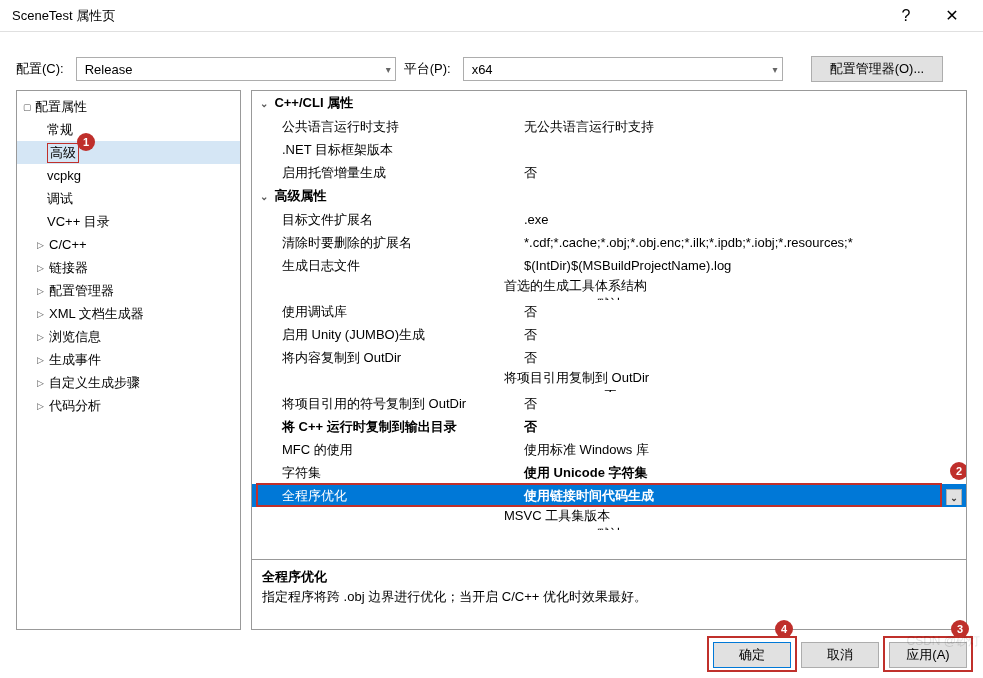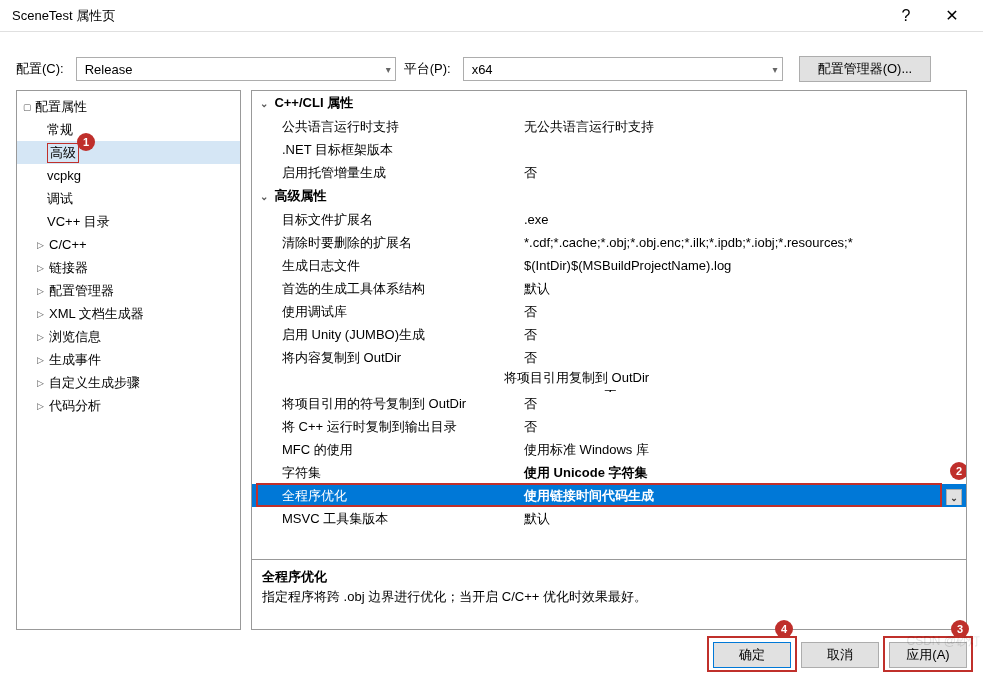--- a/index.html
+++ b/index.html
@@ -41,21 +41,21 @@
   display: flex;
   align-items: center;
   padding: 0 4px 0 8px;
   position: relative;
 }
 .combo .arrow {
   position: absolute; right: 4px; top: 50%; transform: translateY(-50%);
   font-size: 10px; color: #666;
 }
 .cfg-combo { width: 320px; }
-.plat-combo { width: 320px; margin-right: 8px; }
+.plat-combo { width: 320px; margin-right: 20px; }
 .btn {
   height: 26px;
   border: 1px solid #adadad;
   background: #e1e1e1;
   padding: 0 18px;
   display: inline-flex;
   align-items: center;
   justify-content: center;
   cursor: pointer;
 }
@@ -288,21 +288,21 @@
             <div class="value">.exe</div>
           </div>
           <div class="prop-row" style="position: relative;">
             <div class="label">清除时要删除的扩展名</div>
             <div class="value">*.cdf;*.cache;*.obj;*.obj.enc;*.ilk;*.ipdb;*.iobj;*.resources;*</div>
           </div>
           <div class="prop-row" style="position: relative;">
             <div class="label">生成日志文件</div>
             <div class="value">$(IntDir)$(MSBuildProjectName).log</div>
           </div>
-          <div class="prop-row" style="position: relative;">
+          <div class="prop-row" style="position: relative; flex-direction: column;">
             <div class="label">首选的生成工具体系结构</div>
             <div class="value">默认</div>
           </div>
           <div class="prop-row" style="position: relative;">
             <div class="label">使用调试库</div>
             <div class="value">否</div>
           </div>
           <div class="prop-row" style="position: relative;">
             <div class="label">启用 Unity (JUMBO)生成</div>
             <div class="value">否</div>
@@ -312,39 +312,39 @@
             <div class="value">否</div>
           </div>
           <div class="prop-row" style="position: relative; flex-direction: column;">
             <div class="label">将项目引用复制到 OutDir</div>
             <div class="value">否</div>
           </div>
           <div class="prop-row" style="position: relative;">
             <div class="label">将项目引用的符号复制到 OutDir</div>
             <div class="value">否</div>
           </div>
-          <div class="prop-row" style="position: relative;">
+          <div class="prop-row" style="position: relative; font-weight: bold;">
             <div class="label">将 C++ 运行时复制到输出目录</div>
             <div class="value">否</div>
           </div>
           <div class="prop-row" style="position: relative;">
             <div class="label">MFC 的使用</div>
             <div class="value">使用标准 Windows 库</div>
           </div>
           <div class="prop-row" style="position: relative;">
             <div class="label">字符集</div>
             <div class="value bold">使用 Unicode 字符集</div>
             <div class="badge" style="right: -2px; top: 1px;">2</div>
           </div>
           <div class="prop-row selected" style="position: relative;">
             <div class="label">全程序优化</div>
             <div class="value">使用链接时间代码生成<div class="dropdown-arrow">⌄</div></div>
             <div class="red-outline" style="left: 4px; top: -1px; right: 24px; height: 24px;"></div>
           </div>
-          <div class="prop-row" style="position: relative;">
+          <div class="prop-row" style="position: relative; flex-direction: column;">
             <div class="label">MSVC 工具集版本</div>
             <div class="value">默认</div>
           </div>
         </div>
     </div>
     <div class="desc">
       <div class="dtitle">全程序优化</div>
       <div>指定程序将跨 .obj 边界进行优化；当开启 C/C++ 优化时效果最好。</div>
     </div>
   </div>

